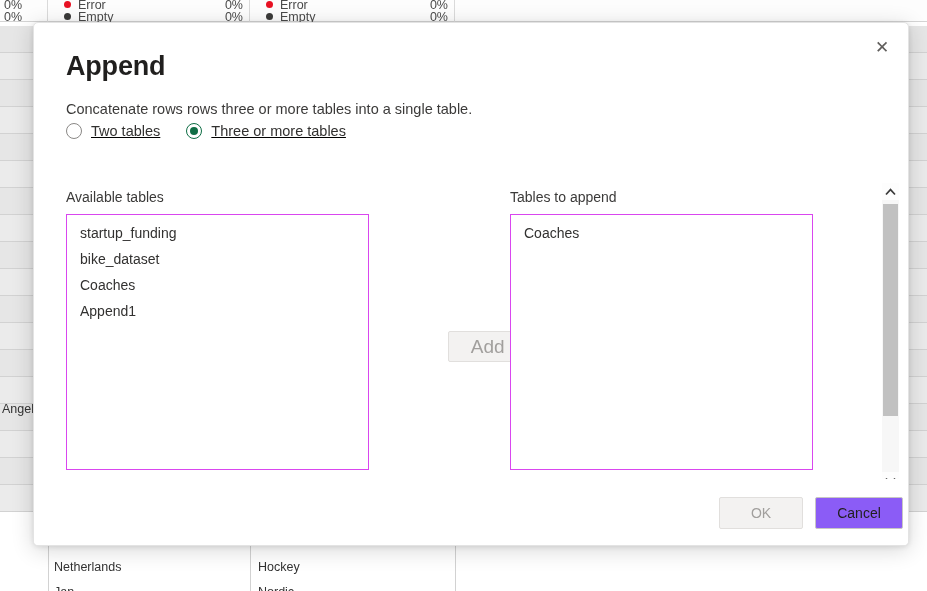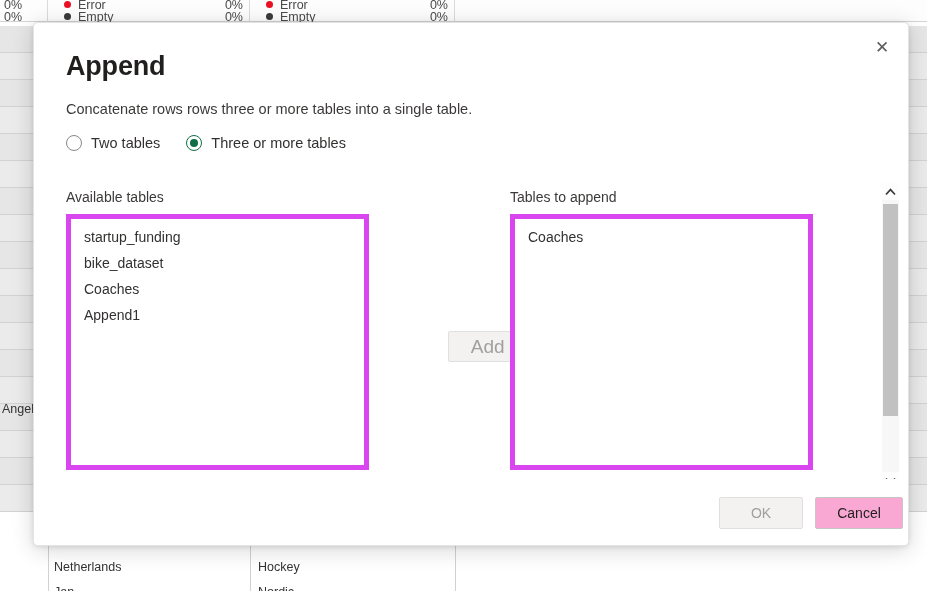--- a/index.html
+++ b/index.html
@@ -88,22 +88,22 @@
     letter-spacing: -0.2px;
   }
 
   .dlg-desc {
     position: absolute; left: 32px; top: 78px;
     font-size: 14.5px; color: #3b3a39;
   }
 
   
   .radio-row {
-    position: absolute; left: 32px; top: 112px;
-    display: flex; align-items: flex-start; gap: 26px;
+    position: absolute; left: 32px; top: 100px;
+    display: flex; align-items: flex-start; gap: 26px; text-decoration: underline;
   }
   .radio-opt {
     display: flex; align-items: center; gap: 9px; cursor: pointer;
   }
   .radio-mark {
     width: 16px; height: 16px; border-radius: 50%;
     border: 1px solid #8a8886; background: #fff;
     display: flex; align-items: center; justify-content: center;
     flex: none;
   }
@@ -113,35 +113,35 @@
     background: #0f6e45;
   }
   .radio-label { font-size: 14.5px; color: #323130; }
 
   
   .pane-label {
     position: absolute; font-size: 14px; color: #3b3a39;
   }
   .listbox {
     position: absolute;
-    border: 5px solid #d946ef;
+    border: 1px solid #d946ef;
     background: #ffffff;
     overflow: hidden;
   }
   .listbox .lb-item {
     padding: 4px 0 4px 13px;
     font-size: 14px; color: #323130;
     cursor: pointer; line-height: 18px;
   }
 
   .btn {
     font-family: "Liberation Sans", sans-serif;
     font-size: 14px;
     border: 1px solid #c8c6c4;
-    background: #f9a8d4;
+    background: #8b5cf6;
     color: #201f1e;
     border-radius: 2px;
     cursor: pointer;
   }
   .btn.disabled {
     background: #f3f2f1; color: #a19f9d; border-color: #e1dfdd;
     cursor: default;
   }
 
   .btn-add {

